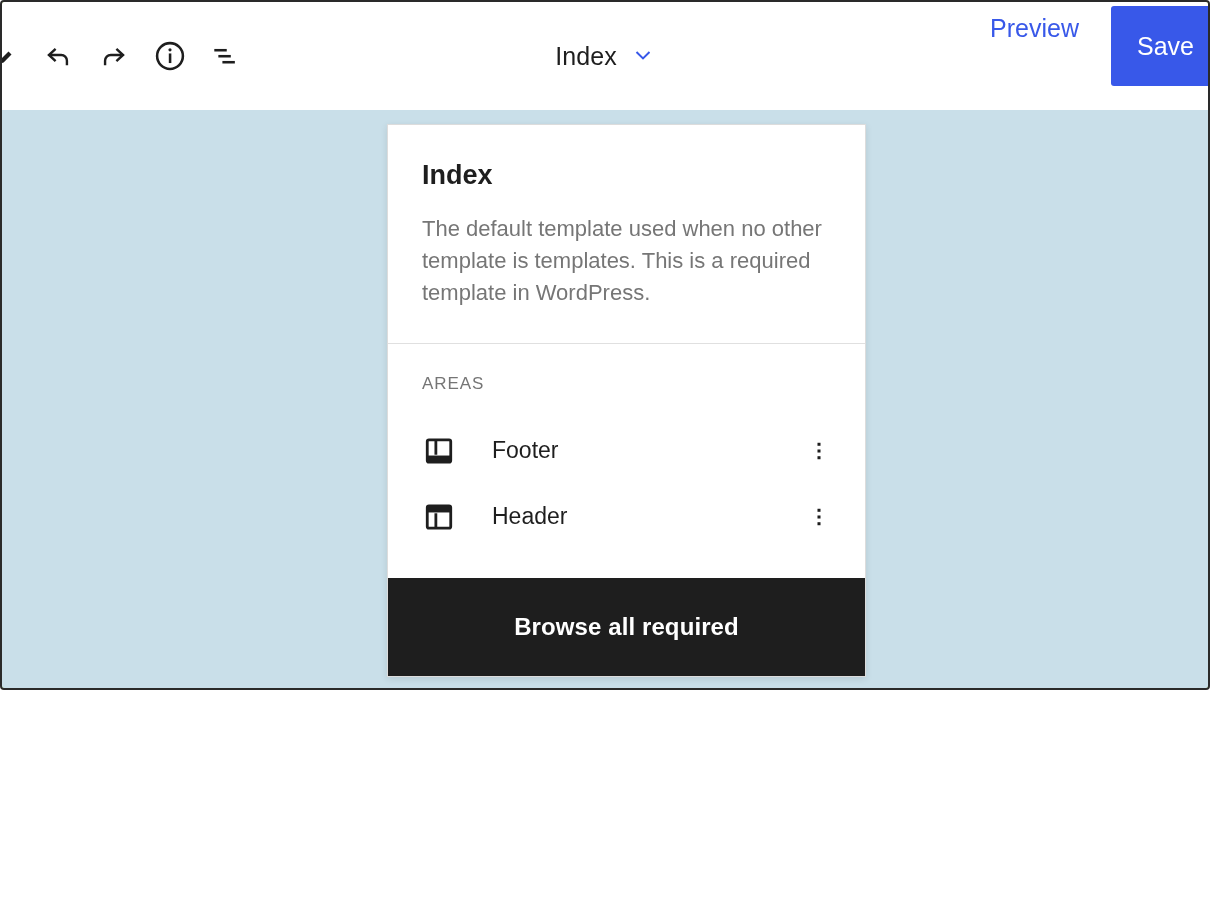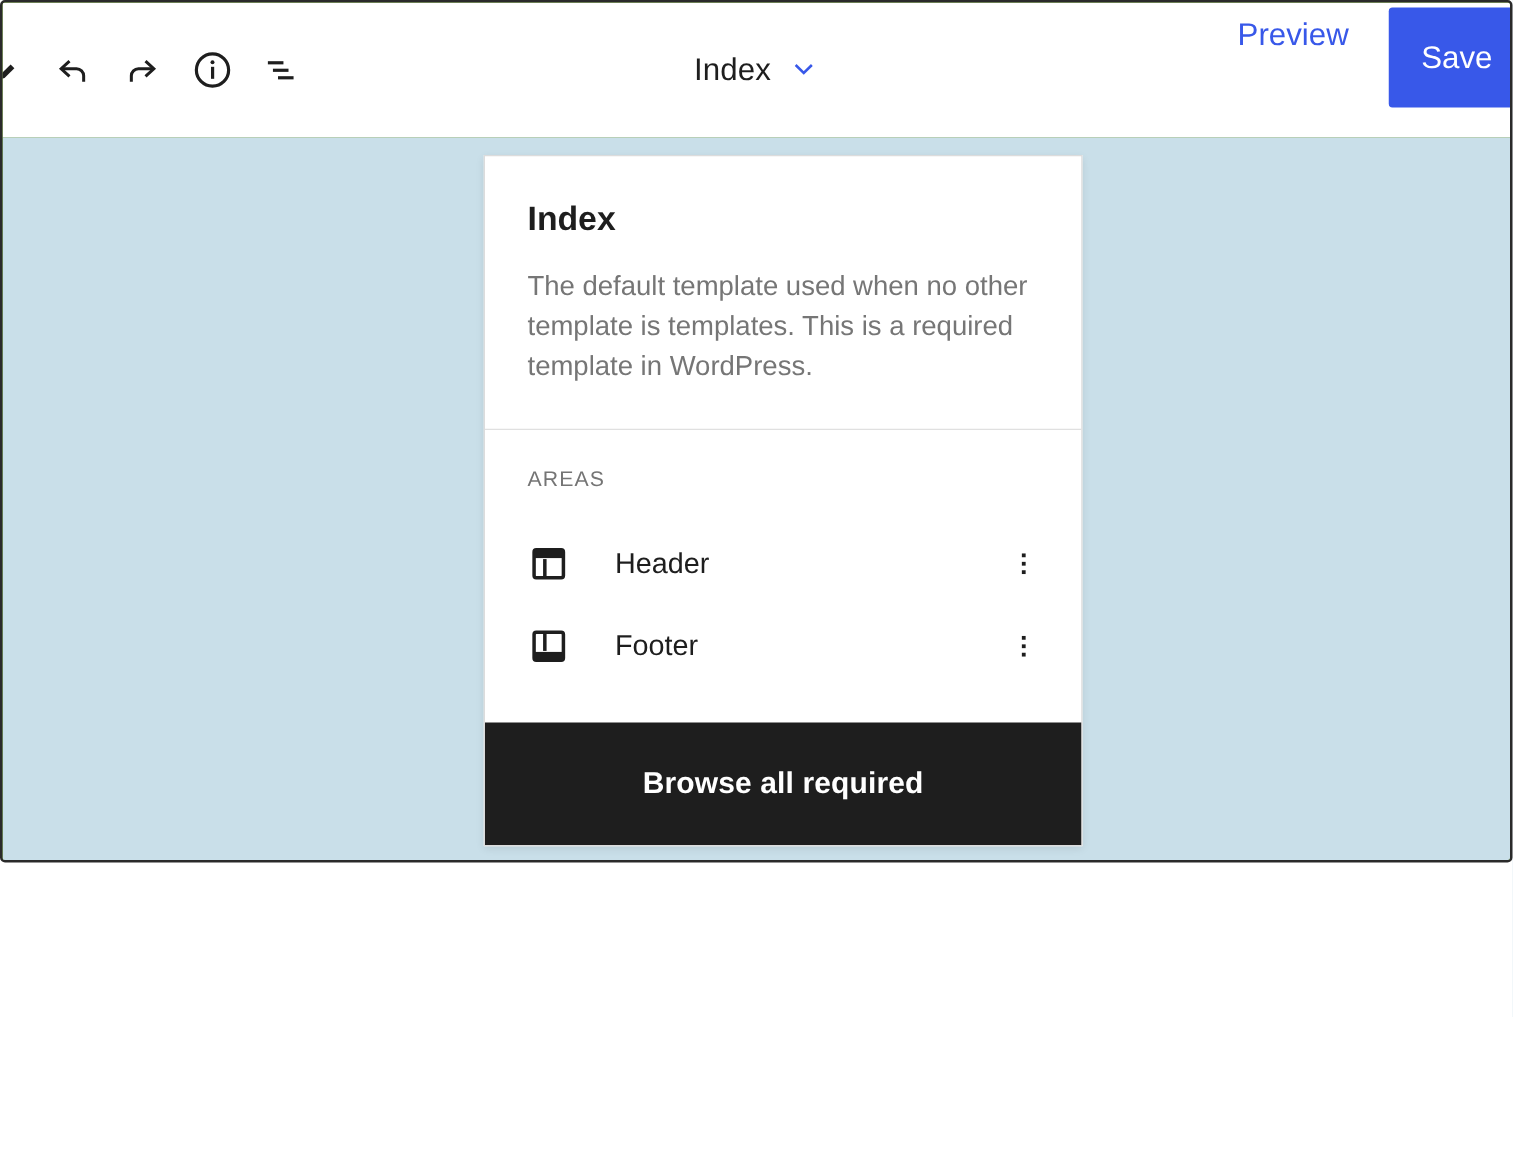--- a/index.html
+++ b/index.html
@@ -307,49 +307,49 @@
       <p id="template-info-description">The default template used when no other template is templates. This is a required template in WordPress.</p>
     </div>
 
     <div id="template-areas-section">
       <div id="areas-heading">AREAS</div>
 
       <div class="area-row">
         <span class="area-icon-wrap">
           <svg width="32" height="32" viewBox="0 0 24 24" aria-hidden="true">
             <rect x="3.2" y="3.6" width="17.6" height="16.8" rx="1.3" fill="none" stroke="#1e1e1e" stroke-width="2.1"></rect>
+            <rect x="3.2" y="15.4" width="17.6" height="5.0" fill="#1e1e1e"></rect>
+            <rect x="8.6" y="3.6" width="2.1" height="11.2" fill="#1e1e1e"></rect>
+          </svg>
+        </span>
+        <span class="area-label">Footer</span>
+        <button class="area-menu-button">
+          <svg class="dots" width="26" height="26" viewBox="0 0 24 24" aria-hidden="true">
+            <rect x="10.6" y="4.4" width="2.8" height="2.8" fill="#1e1e1e"></rect>
+            <rect x="10.6" y="10.6" width="2.8" height="2.8" fill="#1e1e1e"></rect>
+            <rect x="10.6" y="16.8" width="2.8" height="2.8" fill="#1e1e1e"></rect>
+          </svg>
+        </button>
+      </div>
+
+      <div class="area-row">
+        <span class="area-icon-wrap">
+          <svg width="32" height="32" viewBox="0 0 24 24" aria-hidden="true">
+            <rect x="3.2" y="3.6" width="17.6" height="16.8" rx="1.3" fill="none" stroke="#1e1e1e" stroke-width="2.1"></rect>
             <rect x="3.2" y="3.6" width="17.6" height="5.0" fill="#1e1e1e"></rect>
             <rect x="8.6" y="9.2" width="2.1" height="11.2" fill="#1e1e1e"></rect>
           </svg>
         </span>
         <span class="area-label">Header</span>
         <button class="area-menu-button">
           <svg class="dots" width="26" height="26" viewBox="0 0 24 24" aria-hidden="true">
             <rect x="10.6" y="4.4" width="2.8" height="2.8" fill="#1e1e1e"></rect>
             <rect x="10.6" y="10.6" width="2.8" height="2.8" fill="#1e1e1e"></rect>
             <rect x="10.6" y="16.8" width="2.8" height="2.8" fill="#1e1e1e"></rect>
           </svg>
         </button>
       </div>
-
-      <div class="area-row">
-        <span class="area-icon-wrap">
-          <svg width="32" height="32" viewBox="0 0 24 24" aria-hidden="true">
-            <rect x="3.2" y="3.6" width="17.6" height="16.8" rx="1.3" fill="none" stroke="#1e1e1e" stroke-width="2.1"></rect>
-            <rect x="3.2" y="15.4" width="17.6" height="5.0" fill="#1e1e1e"></rect>
-            <rect x="8.6" y="3.6" width="2.1" height="11.2" fill="#1e1e1e"></rect>
-          </svg>
-        </span>
-        <span class="area-label">Footer</span>
-        <button class="area-menu-button">
-          <svg class="dots" width="26" height="26" viewBox="0 0 24 24" aria-hidden="true">
-            <rect x="10.6" y="4.4" width="2.8" height="2.8" fill="#1e1e1e"></rect>
-            <rect x="10.6" y="10.6" width="2.8" height="2.8" fill="#1e1e1e"></rect>
-            <rect x="10.6" y="16.8" width="2.8" height="2.8" fill="#1e1e1e"></rect>
-          </svg>
-        </button>
-      </div>
     </div>
 
     <button id="browse-all-templates-button">Browse all required</button>
   </div>
 
 </div>
 
 </body></html>

